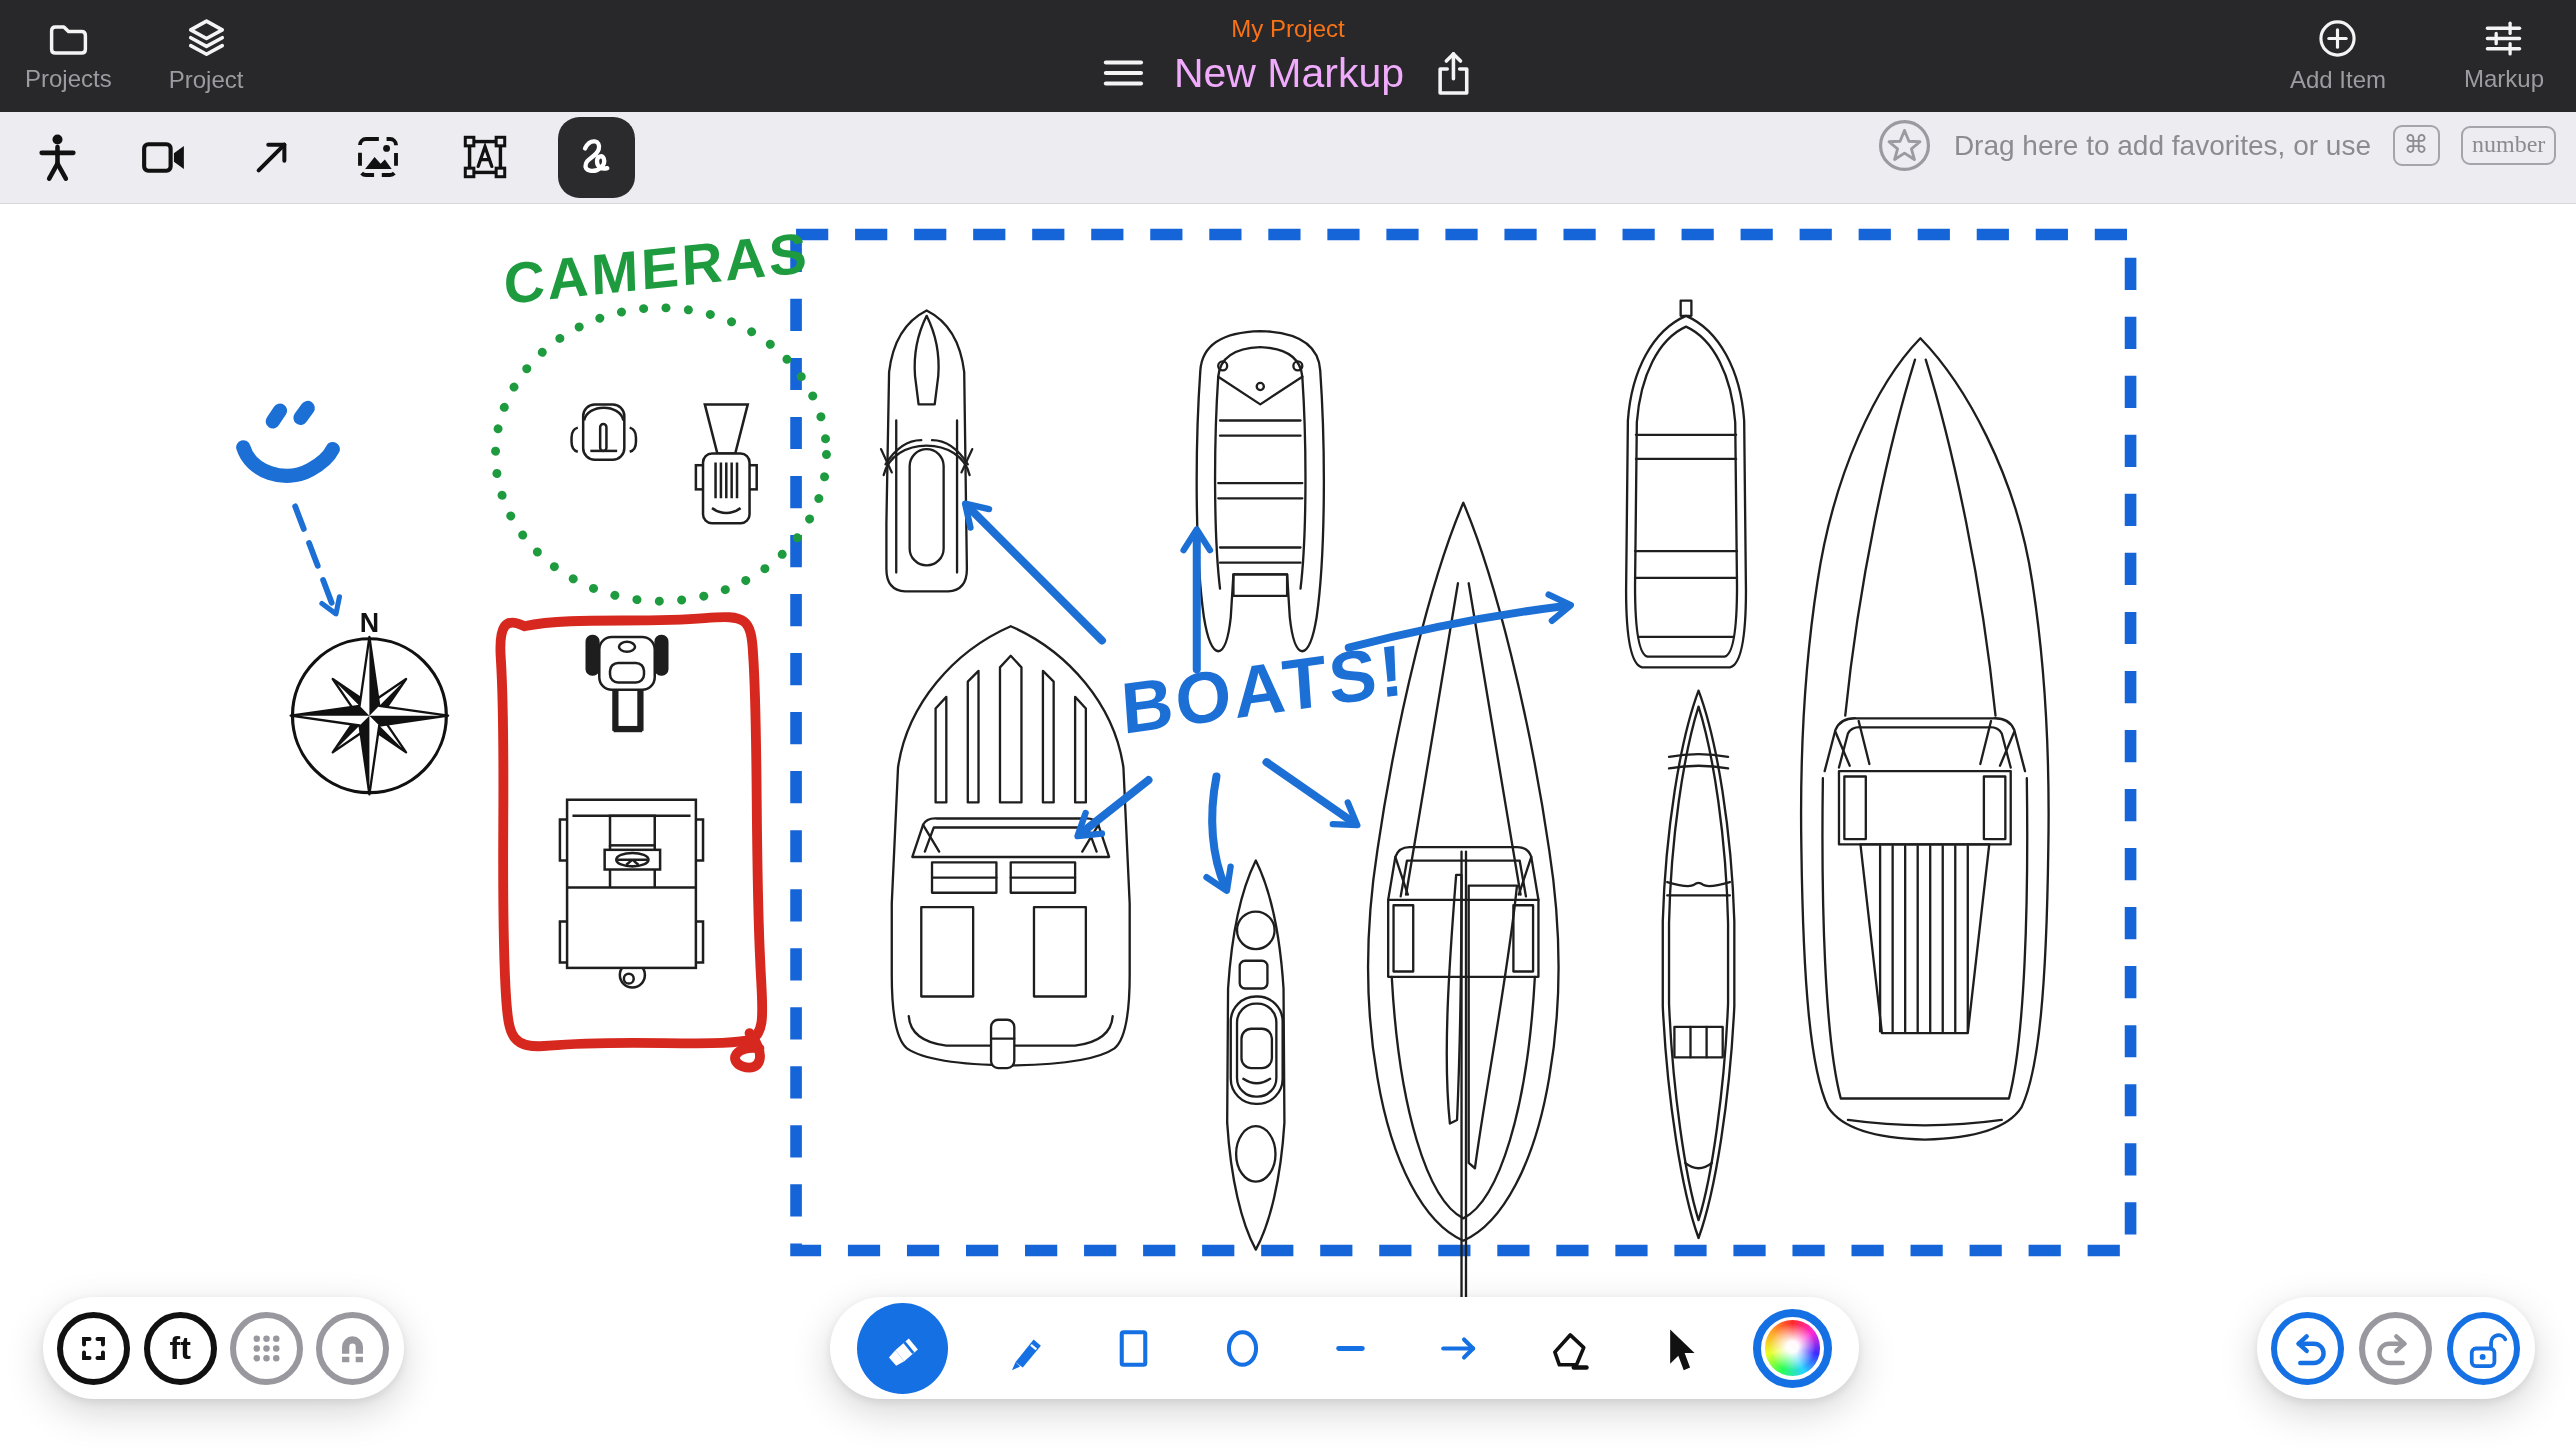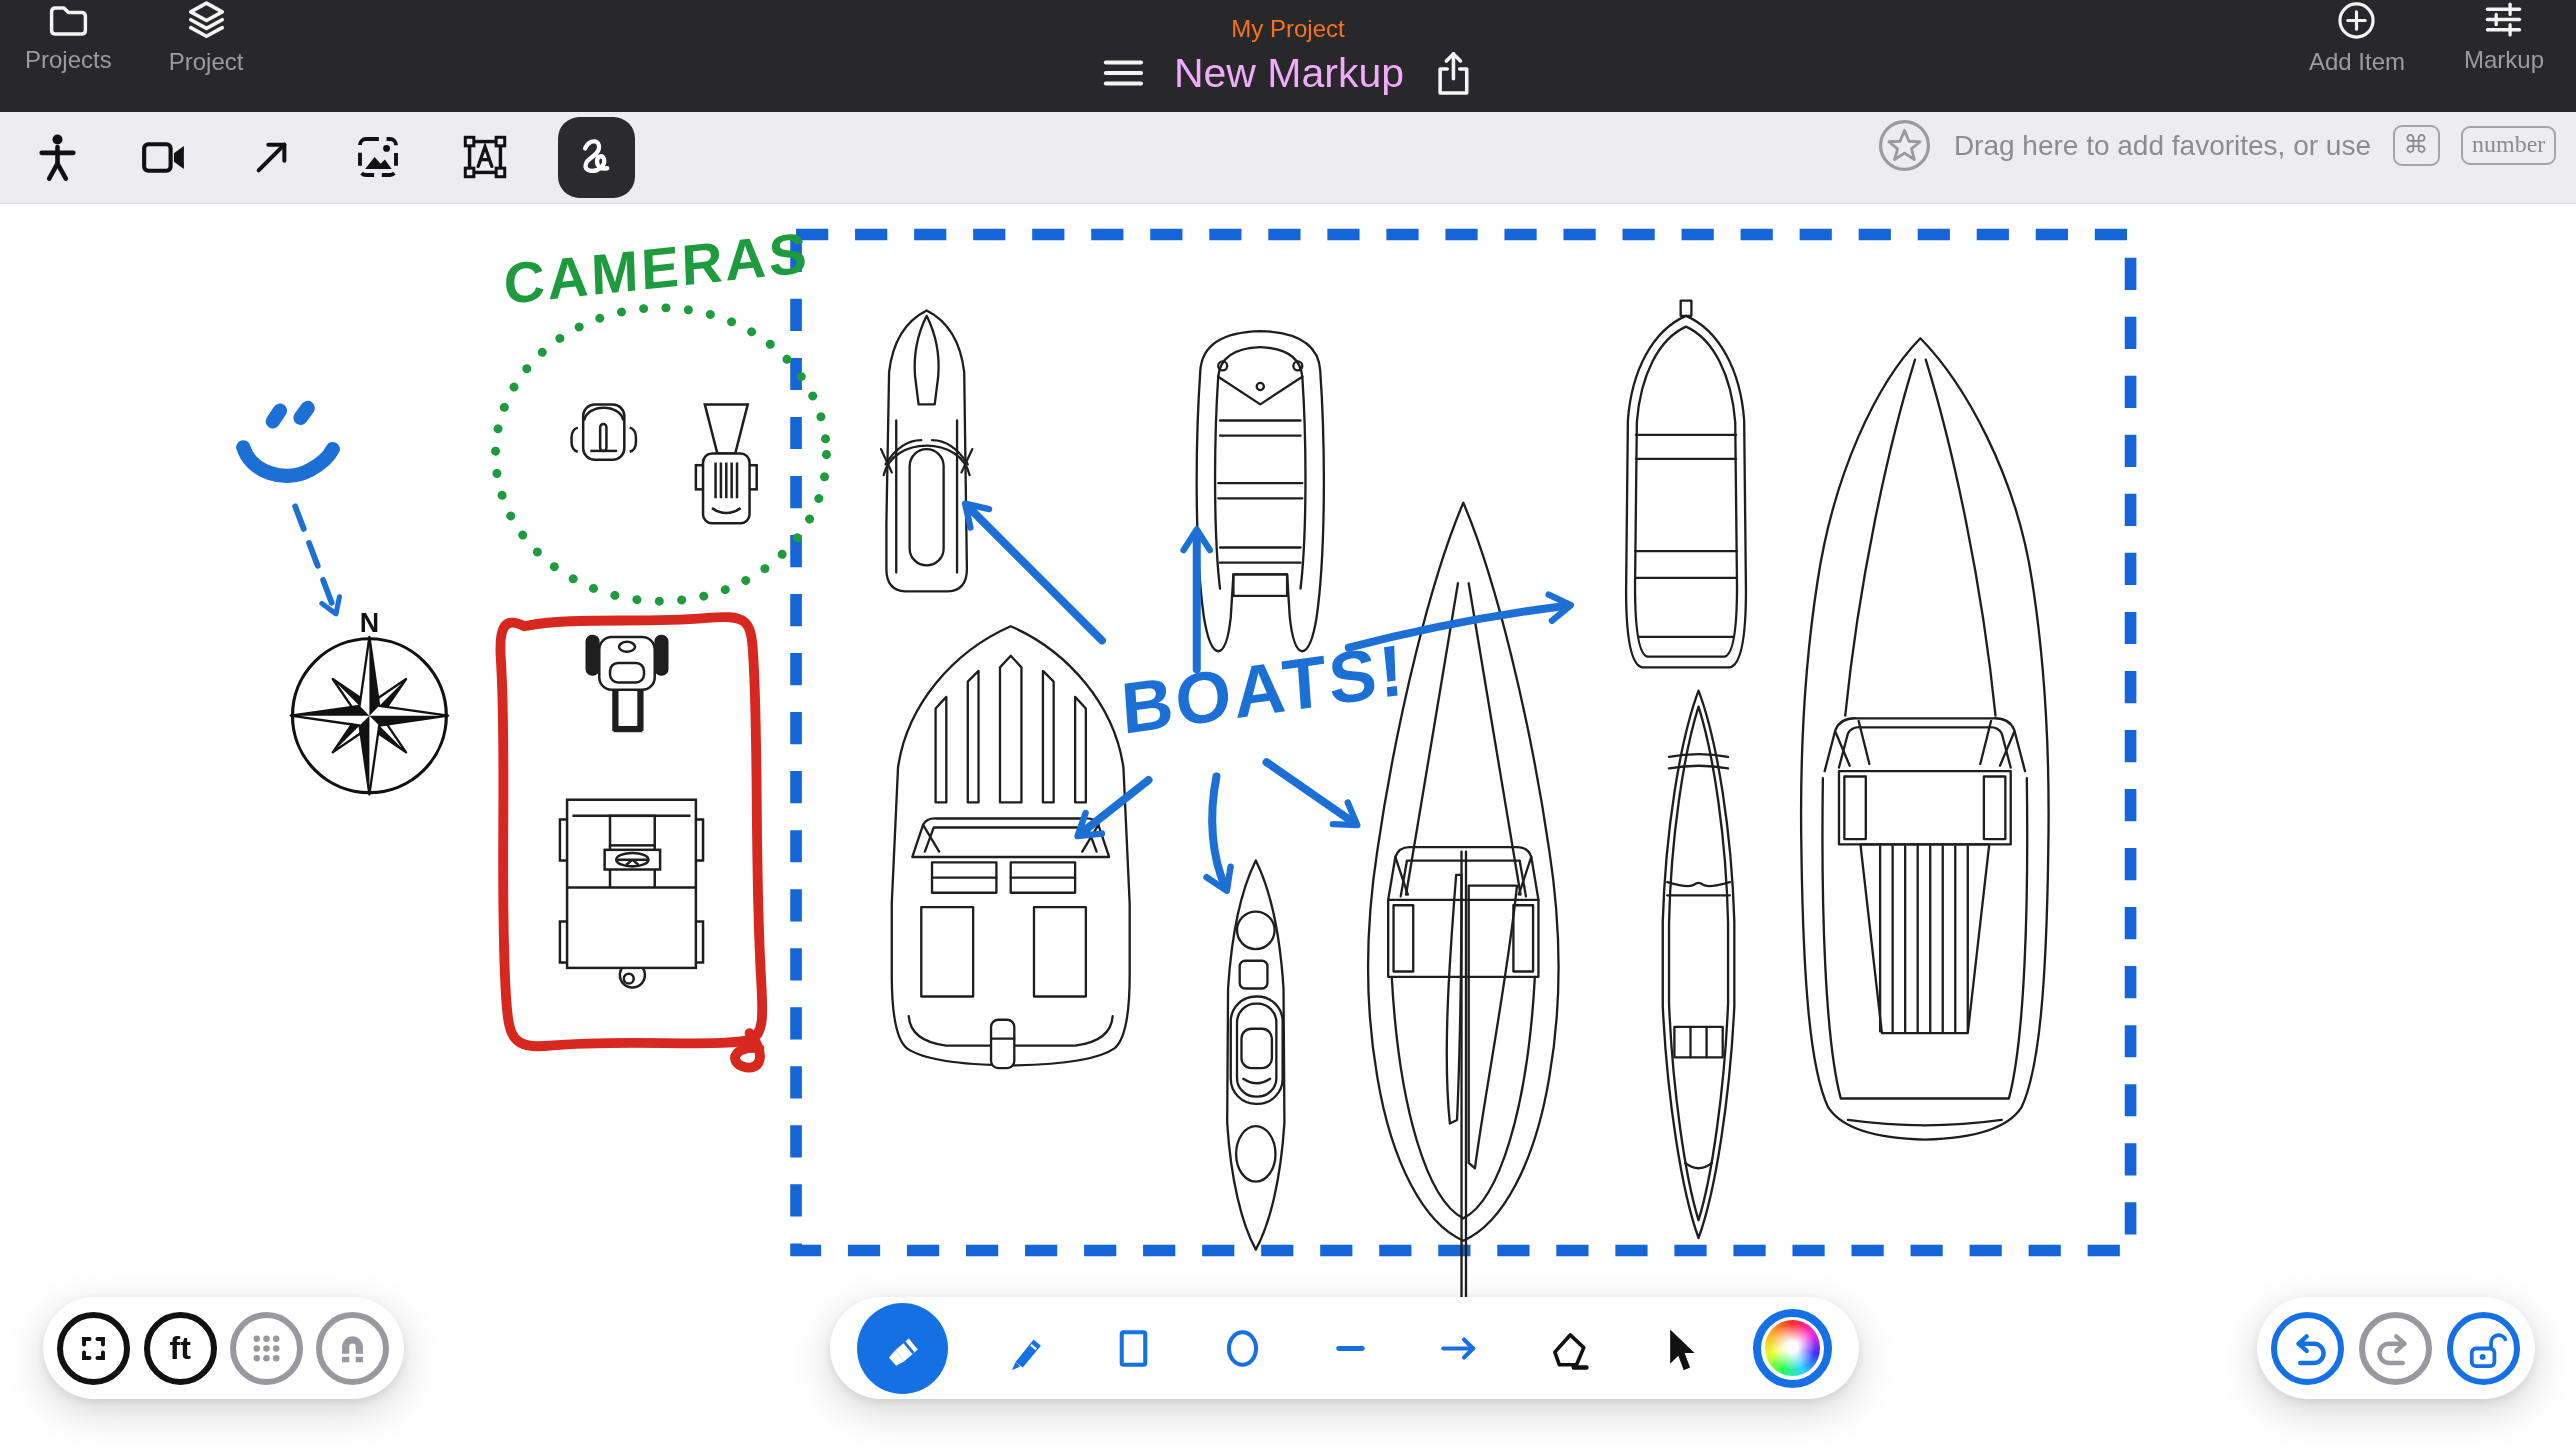--- a/index.html
+++ b/index.html
@@ -11,26 +11,26 @@
     -webkit-font-smoothing:antialiased;
   }
   .screen { position:relative; width:2576px; height:1451px; }
 
   
   .topbar {
     position:absolute; top:0; left:0; width:2576px; height:112px;
     background:#28282a;
   }
   .tb-item {
-    display:flex; flex-direction:column; align-items:center; 
+    display:flex; flex-direction:column; align-items:center; justify-content:center;
     gap:7.2px; color:#9b9ba1; font-size:24px; cursor:default;
   }
   .tb-item svg { display:block; }
   .tb-left { position:absolute; left:25px; top:0; height:112px; display:flex; gap:57px; }
-  .tb-right { position:absolute; right:32px; top:0; height:112px; display:flex; gap:59px; }
+  .tb-right { position:absolute; right:32px; top:0; height:112px; display:flex; gap:78px; }
   .tb-center {
     position:absolute; left:50%; top:0; transform:translateX(-50%);
     height:112px; display:flex; flex-direction:column; align-items:center; justify-content:center;
   }
   .project-name { font-size:24px; color:#f97316; line-height:1; margin-top:1.8px; }
   .title-row { display:flex; align-items:center; gap:30px; margin-top:9px; }
   .doc-title { font-size:41px; color:#f0abfc; font-weight:500; line-height:1; }
 
   
   .toolsbar {

